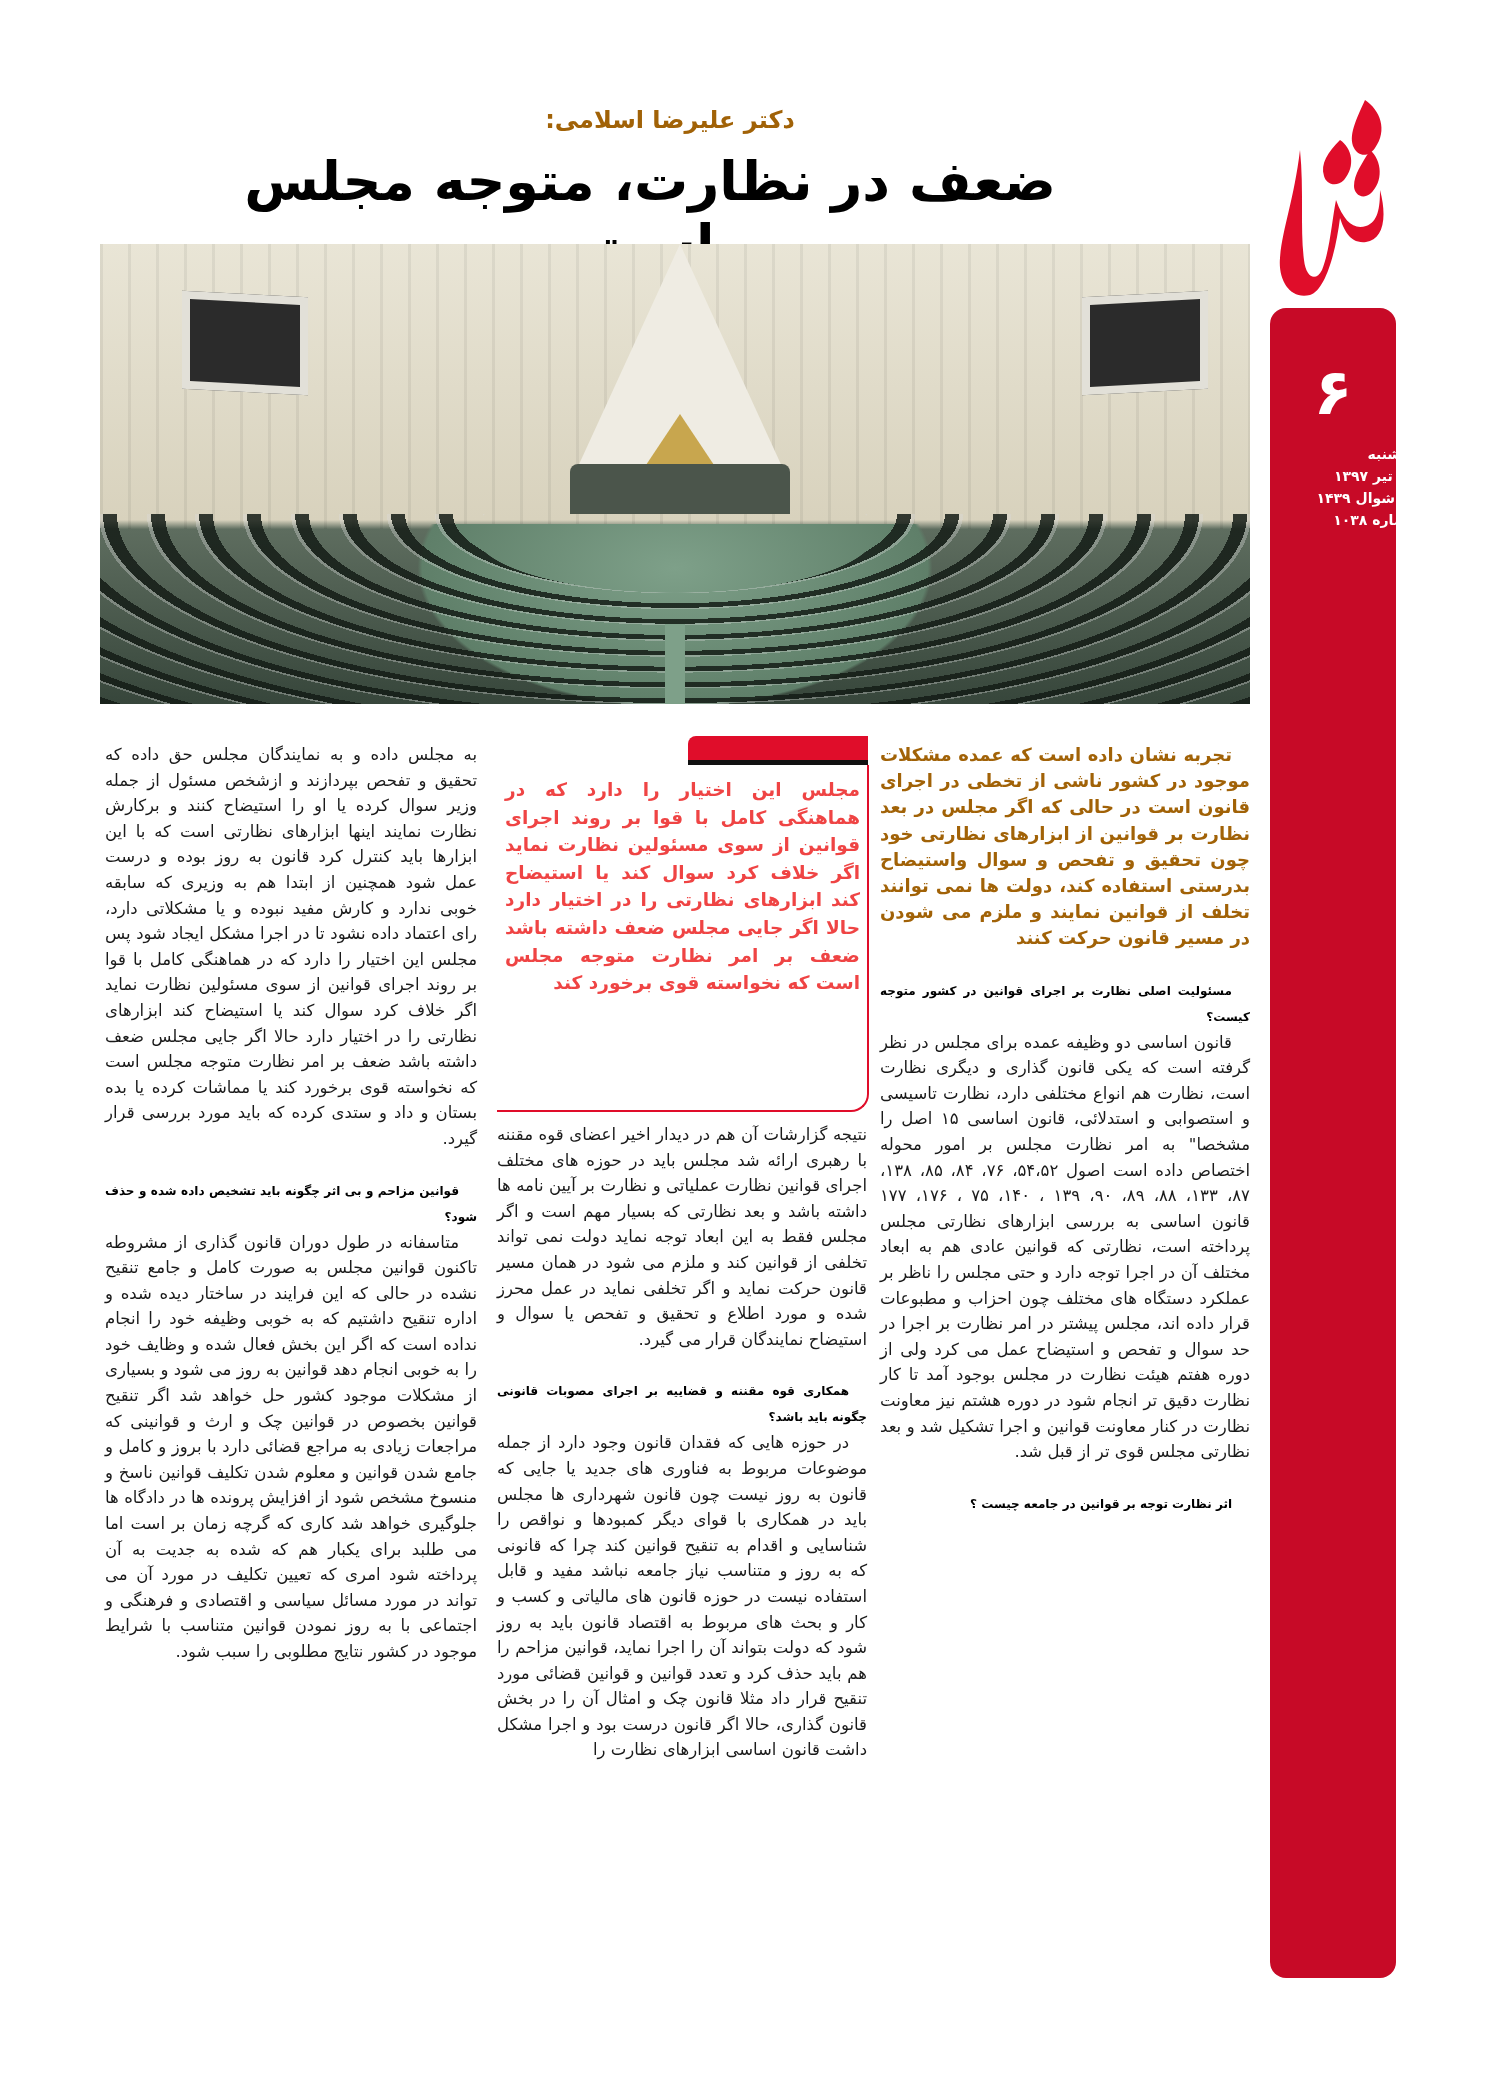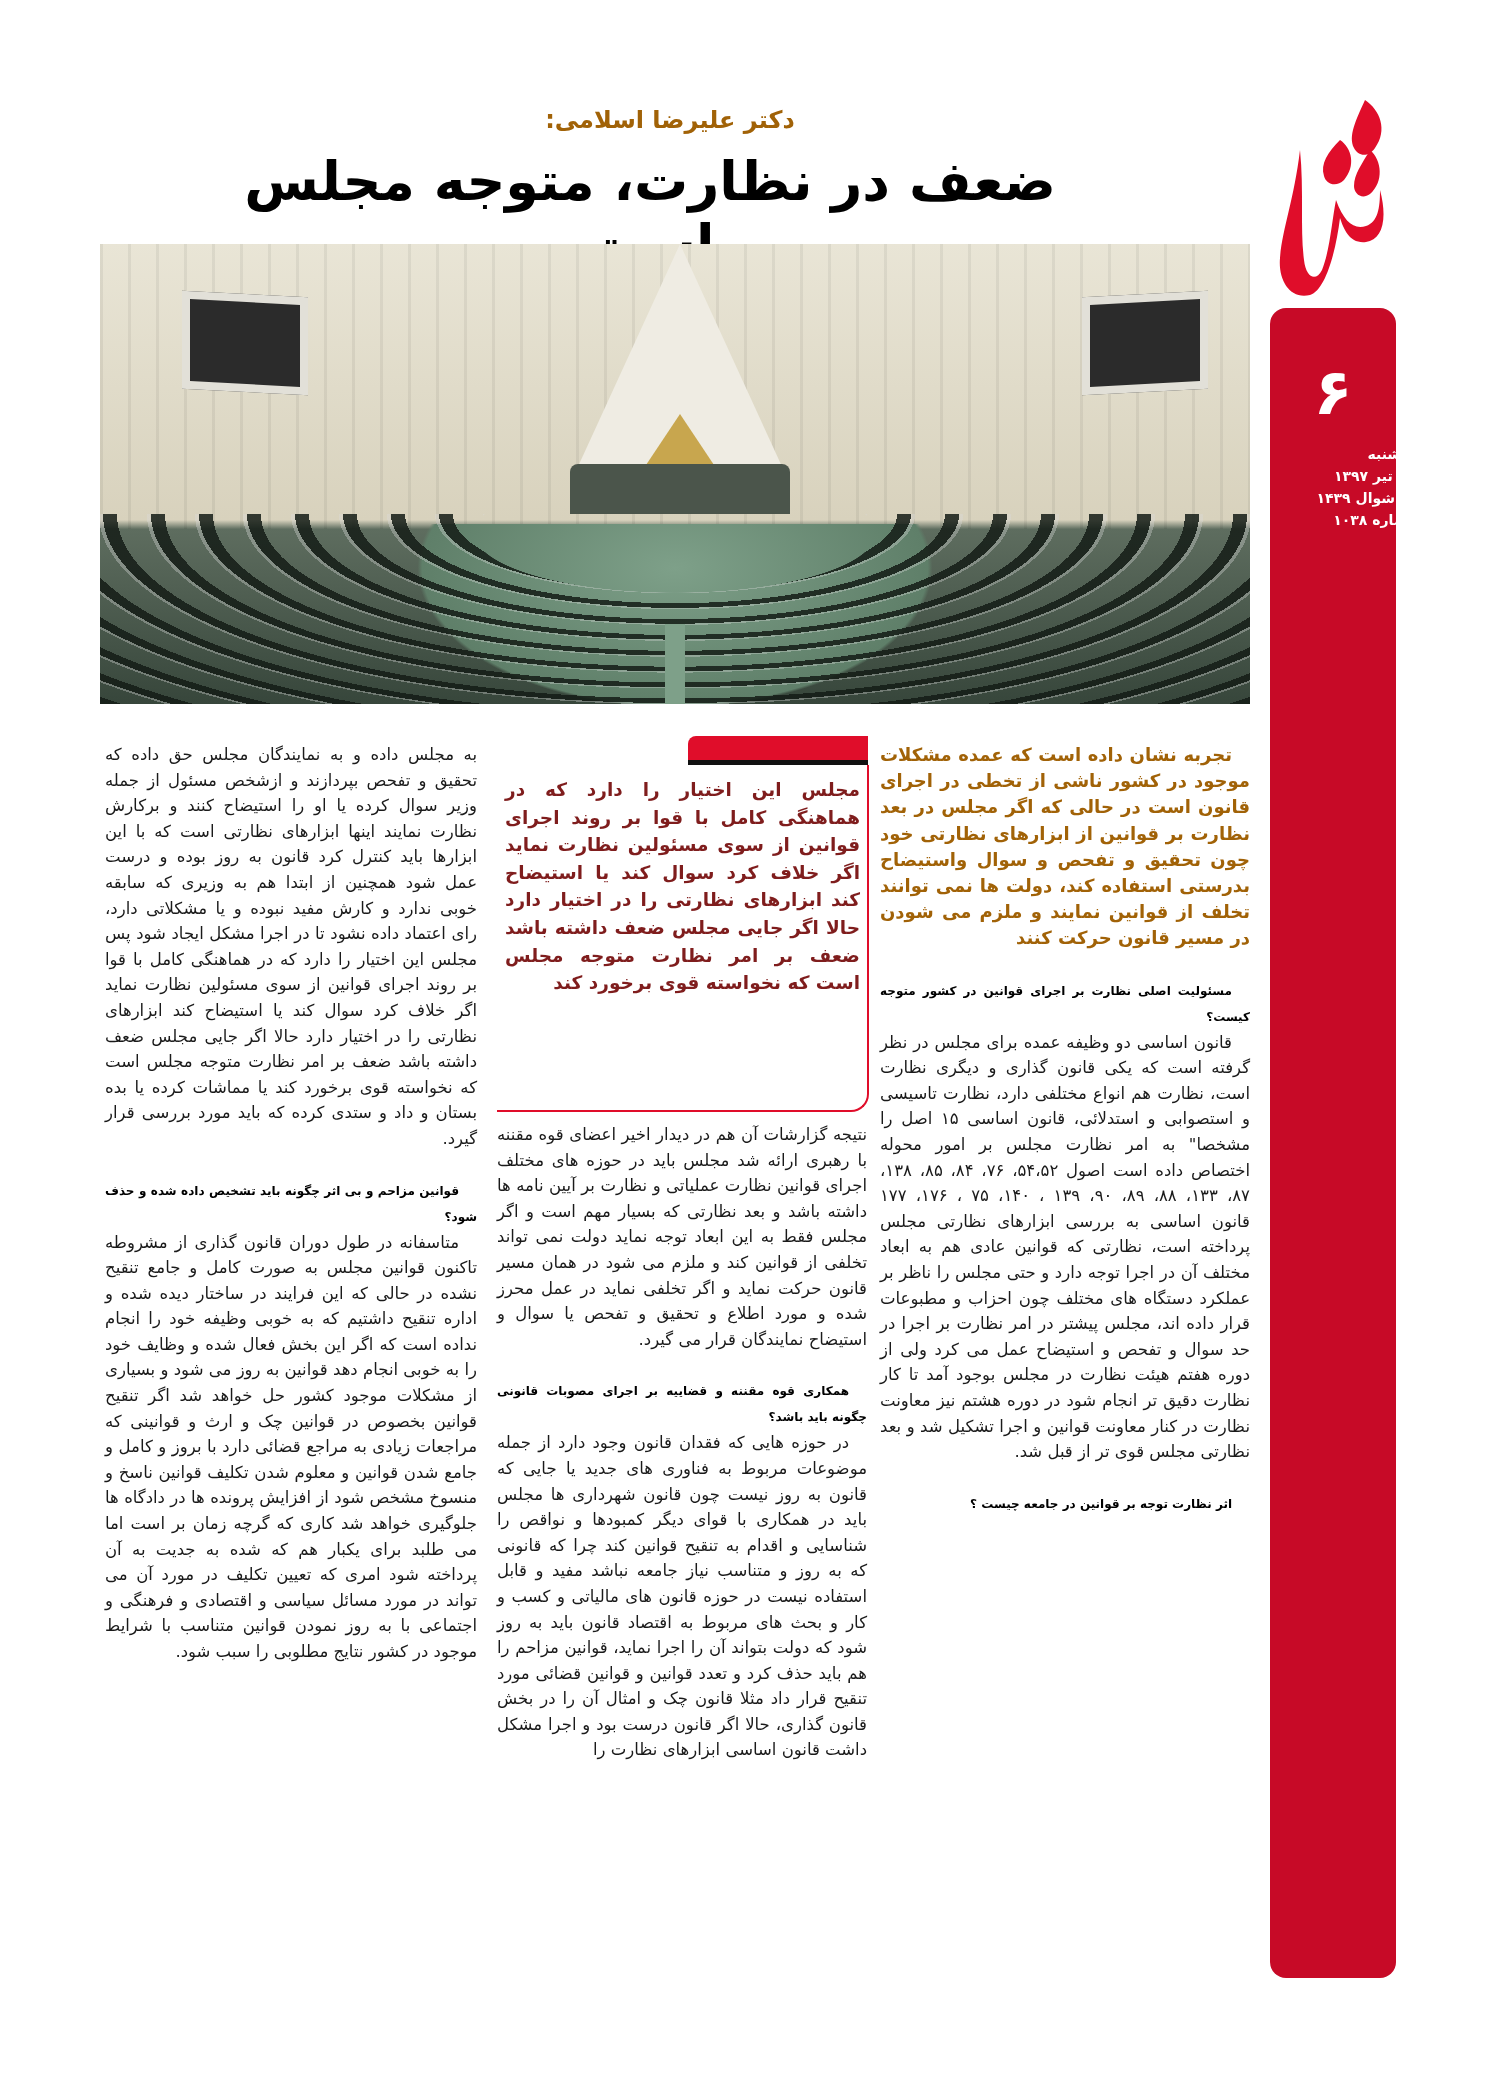--- a/index.html
+++ b/index.html
@@ -38,21 +38,21 @@
   .col-right { left: 880px; top: 742px; width: 370px; }
   .col-mid { left: 497px; top: 1122px; width: 370px; }
   .col-left { left: 105px; top: 742px; width: 372px; }
 
   .lead { font-weight: bold; font-size: 18px; line-height: 26.2px; color: #a16207; }
   .gap { height: 26px; }
 
   
   .pull-tab { left: 688px; top: 736px; width: 180px; height: 24px; background: #e00d2a; border-radius: 8px 0 0 0; border-bottom: 5px solid #111; }
   .pull-box { left: 497px; top: 765px; width: 370px; height: 345px; border-right: 2px solid #e00d2a; border-bottom: 2px solid #e00d2a; border-radius: 0 0 18px 0; }
-  .pull-text { left: 505px; top: 776px; width: 355px; direction: rtl; text-align: justify; text-align-last: right; font-size: 18.5px; font-weight: bold; line-height: 27.6px; color: #7f1d1d; }
+  .pull-text { left: 505px; top: 776px; width: 355px; direction: rtl; text-align: justify; text-align-last: right; font-size: 18.5px; font-weight: bold; line-height: 27.6px; color: #ef4444; }
 </style>
 </head>
 <body>
 
 <div class="abs logo">
   <svg width="130" height="215" viewBox="0 0 130 215">
     <path d="M95 10 C110 20 118 40 105 58 C98 68 88 66 84 58 C78 46 86 30 95 10 Z" fill="#e00d2a"></path>
     <path d="M70 50 C82 58 86 76 74 90 C66 98 56 94 54 86 C50 74 58 62 70 50 Z" fill="#e00d2a"></path>
     <path d="M100 60 C112 70 114 92 100 104 C92 110 84 104 84 96 C84 84 92 74 100 60 Z" fill="#e00d2a"></path>
     <path d="M110 100 C118 130 112 150 96 152 C80 154 74 140 70 128 C66 160 56 200 40 205 C20 210 8 190 10 168 C12 140 24 110 30 60 C34 100 30 140 34 170 C36 188 46 192 52 180 C60 160 62 130 66 110 C74 132 84 140 96 136 C108 132 110 118 110 100 Z" fill="#e00d2a"></path>

